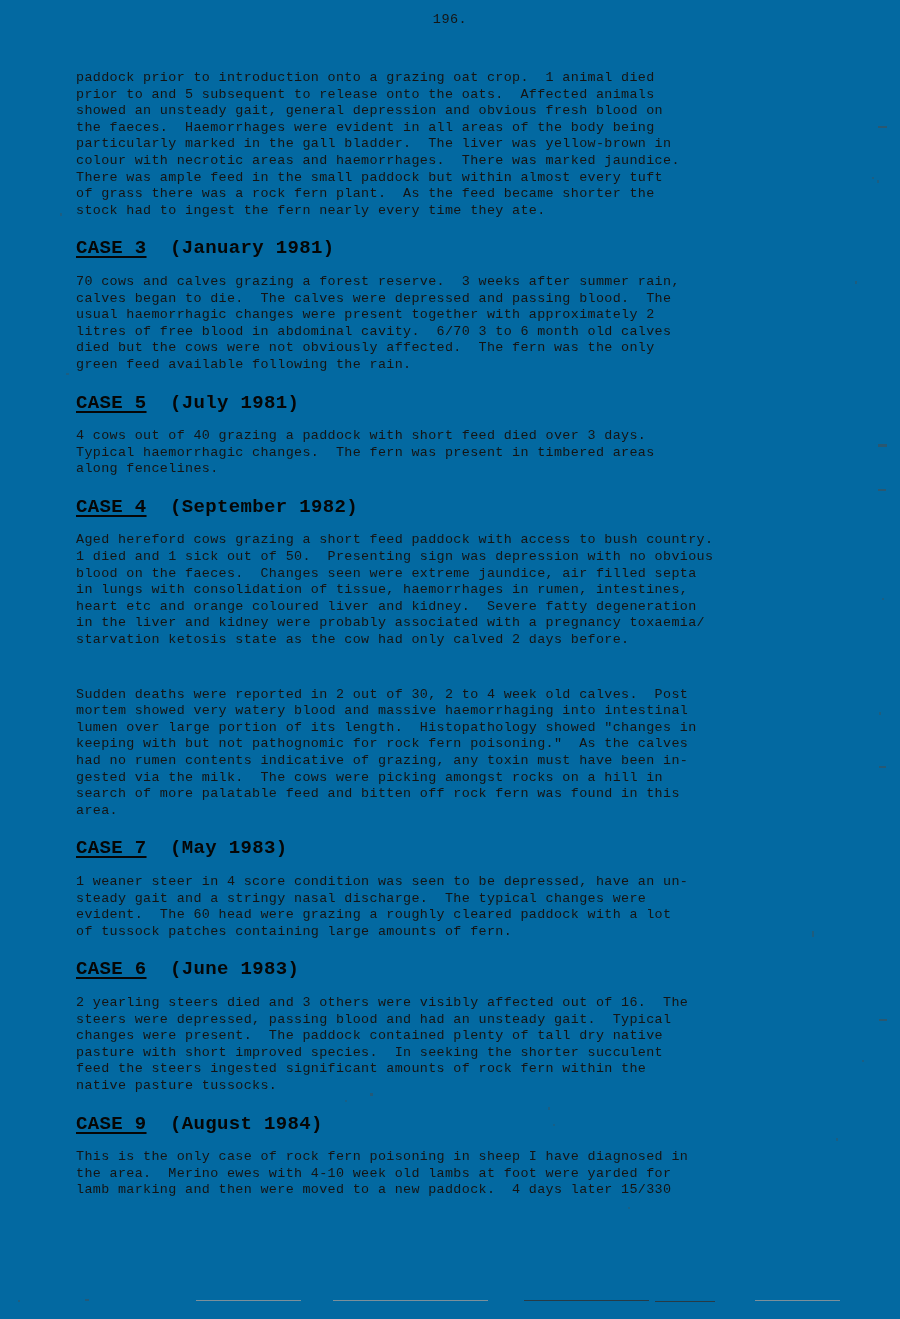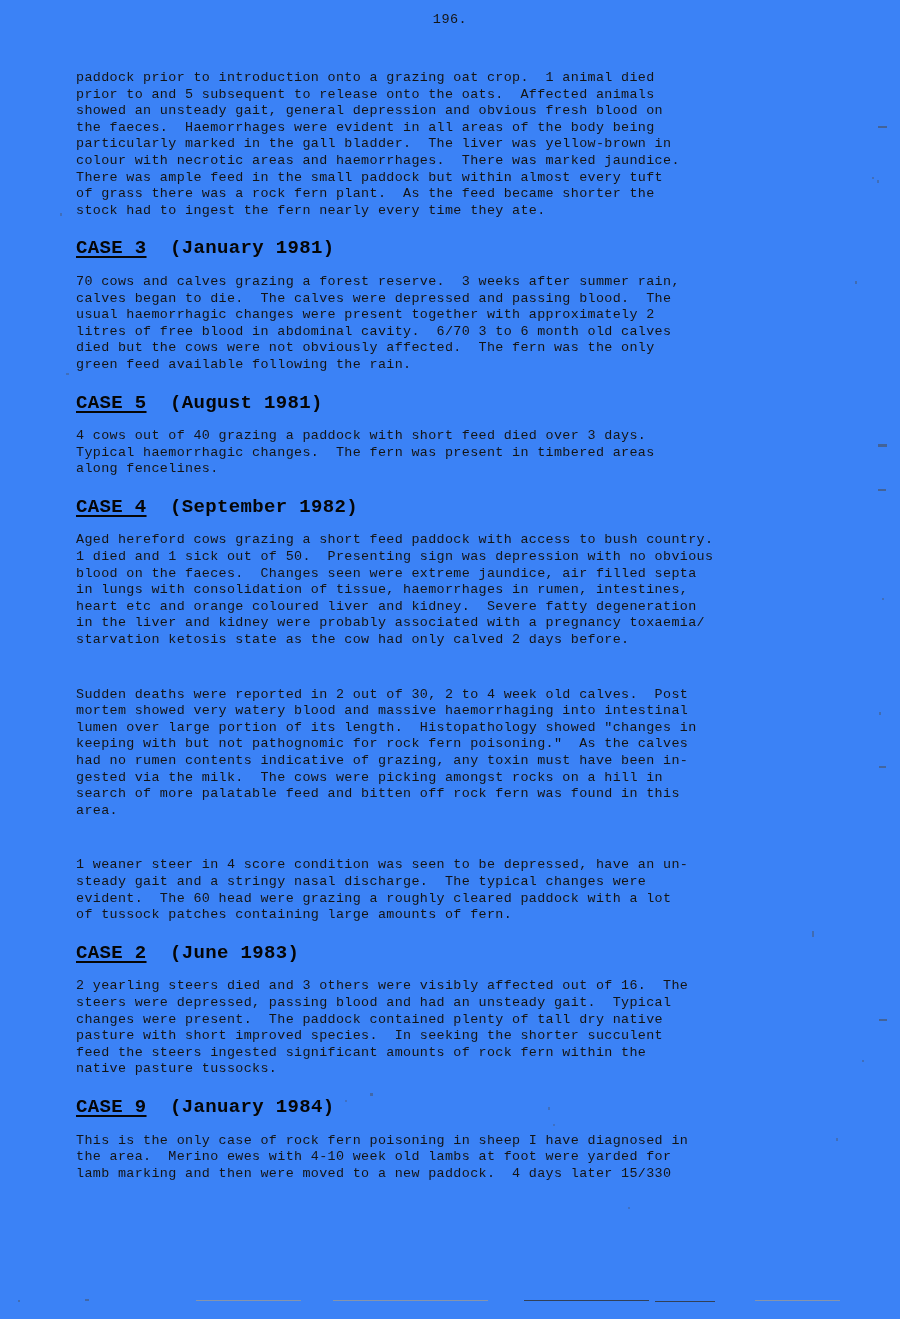--- a/index.html
+++ b/index.html
@@ -4,21 +4,21 @@
 <style>
   html, body {
     margin: 0;
     padding: 0;
     background: #ffffff;
   }
   .page {
     position: relative;
     width: 900px;
     height: 1319px;
-    background: #3b82f6;
+    background: #0369a1;
     overflow: hidden;
     font-family: "Liberation Mono", "DejaVu Sans Mono", monospace;
     color: #101010;
   }
   .page-number {
     position: absolute;
     top: 12px;
     left: 0;
     width: 900px;
     text-align: center;
@@ -97,21 +97,21 @@
     <p class="case-heading"><span class="case-label">CASE 3</span>  <span class="case-date">(January 1981)</span></p>
     <div class="gap-after-head"></div>
     <p class="para">70 cows and calves grazing a forest reserve.  3 weeks after summer rain,
 calves began to die.  The calves were depressed and passing blood.  The
 usual haemorrhagic changes were present together with approximately 2
 litres of free blood in abdominal cavity.  6/70 3 to 6 month old calves
 died but the cows were not obviously affected.  The fern was the only
 green feed available following the rain.</p>
 
     <div class="gap-head"></div>
-    <p class="case-heading"><span class="case-label">CASE 5</span>  <span class="case-date">(August 1981)</span></p>
+    <p class="case-heading"><span class="case-label">CASE 5</span>  <span class="case-date">(July 1981)</span></p>
     <div class="gap-after-head"></div>
     <p class="para">4 cows out of 40 grazing a paddock with short feed died over 3 days.
 Typical haemorrhagic changes.  The fern was present in timbered areas
 along fencelines.</p>
 
     <div class="gap-head"></div>
     <p class="case-heading"><span class="case-label">CASE 4</span>  <span class="case-date">(September 1982)</span></p>
     <div class="gap-after-head"></div>
     <p class="para">Aged hereford cows grazing a short feed paddock with access to bush country.
 1 died and 1 sick out of 50.  Presenting sign was depression with no obvious
@@ -126,38 +126,39 @@
     <p class="para">Sudden deaths were reported in 2 out of 30, 2 to 4 week old calves.  Post
 mortem showed very watery blood and massive haemorrhaging into intestinal
 lumen over large portion of its length.  Histopathology showed "changes in
 keeping with but not pathognomic for rock fern poisoning."  As the calves
 had no rumen contents indicative of grazing, any toxin must have been in-
 gested via the milk.  The cows were picking amongst rocks on a hill in
 search of more palatable feed and bitten off rock fern was found in this
 area.</p>
 
     <div class="gap-head"></div>
+    <p class="case-heading"><span class="case-label">CASE 7</span>  <span class="case-date">(May 1983)</span></p>
     <div class="gap-after-head"></div>
     <p class="para">1 weaner steer in 4 score condition was seen to be depressed, have an un-
 steady gait and a stringy nasal discharge.  The typical changes were
 evident.  The 60 head were grazing a roughly cleared paddock with a lot
 of tussock patches containing large amounts of fern.</p>
 
     <div class="gap-head"></div>
-    <p class="case-heading"><span class="case-label">CASE 2</span>  <span class="case-date">(June 1983)</span></p>
+    <p class="case-heading"><span class="case-label">CASE 6</span>  <span class="case-date">(June 1983)</span></p>
     <div class="gap-after-head"></div>
     <p class="para">2 yearling steers died and 3 others were visibly affected out of 16.  The
 steers were depressed, passing blood and had an unsteady gait.  Typical
 changes were present.  The paddock contained plenty of tall dry native
 pasture with short improved species.  In seeking the shorter succulent
 feed the steers ingested significant amounts of rock fern within the
 native pasture tussocks.</p>
 
     <div class="gap-head"></div>
-    <p class="case-heading"><span class="case-label">CASE 9</span>  <span class="case-date">(January 1984)</span></p>
+    <p class="case-heading"><span class="case-label">CASE 9</span>  <span class="case-date">(August 1984)</span></p>
     <div class="gap-after-head"></div>
     <p class="para">This is the only case of rock fern poisoning in sheep I have diagnosed in
 the area.  Merino ewes with 4-10 week old lambs at foot were yarded for
 lamb marking and then were moved to a new paddock.  4 days later 15/330</p>
 
   </div>
 
   <div class="speckle" style="left:878px; top:126px; width:9px; height:2px;"></div>
   <div class="speckle" style="left:872px; top:177px; width:2px; height:2px; opacity:.35;"></div>
   <div class="speckle" style="left:877px; top:180px; width:2px; height:3px; opacity:.35;"></div>

